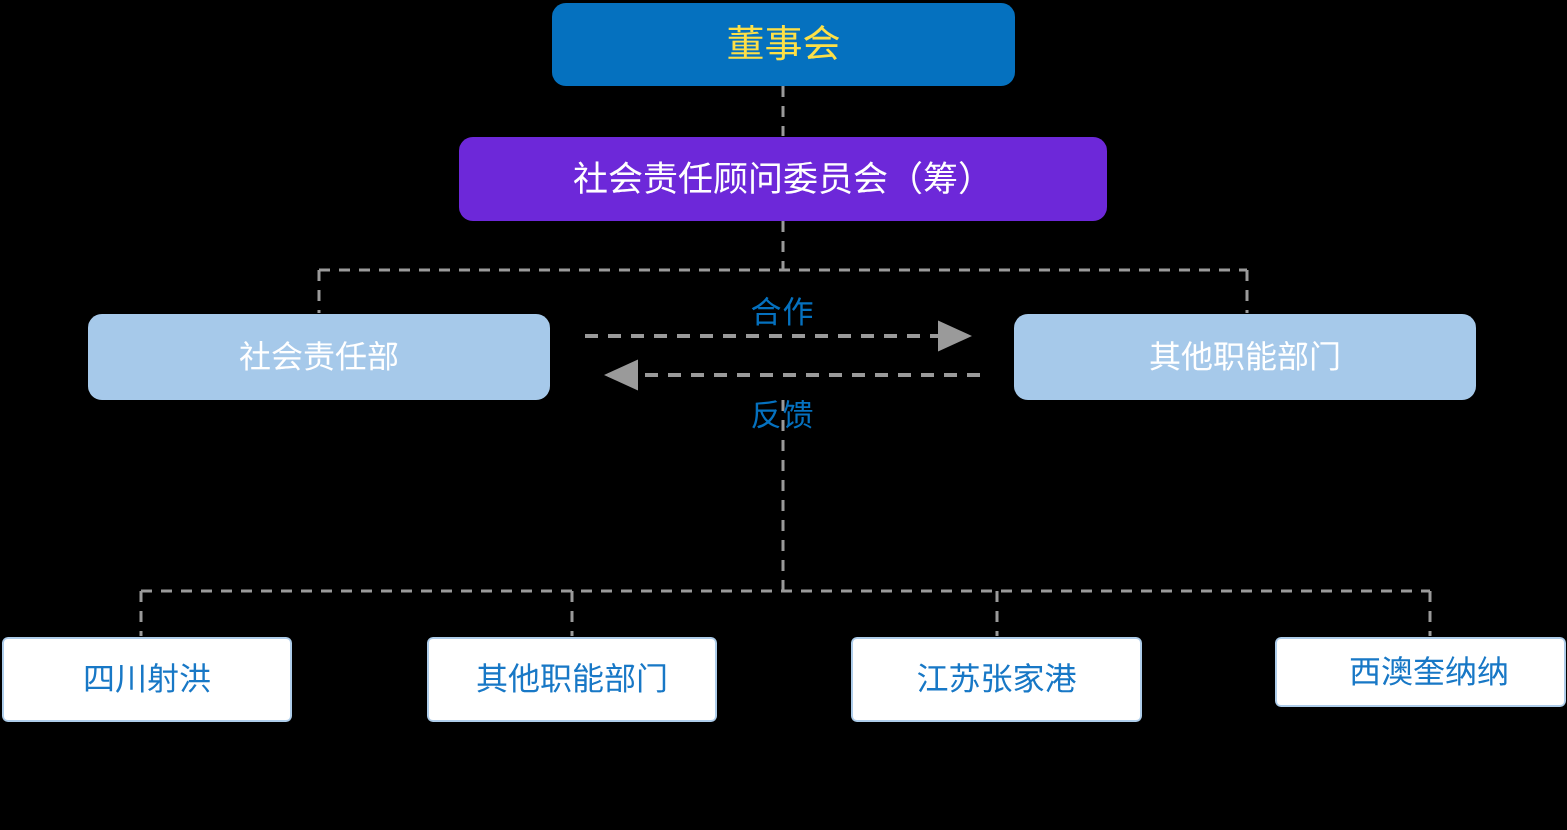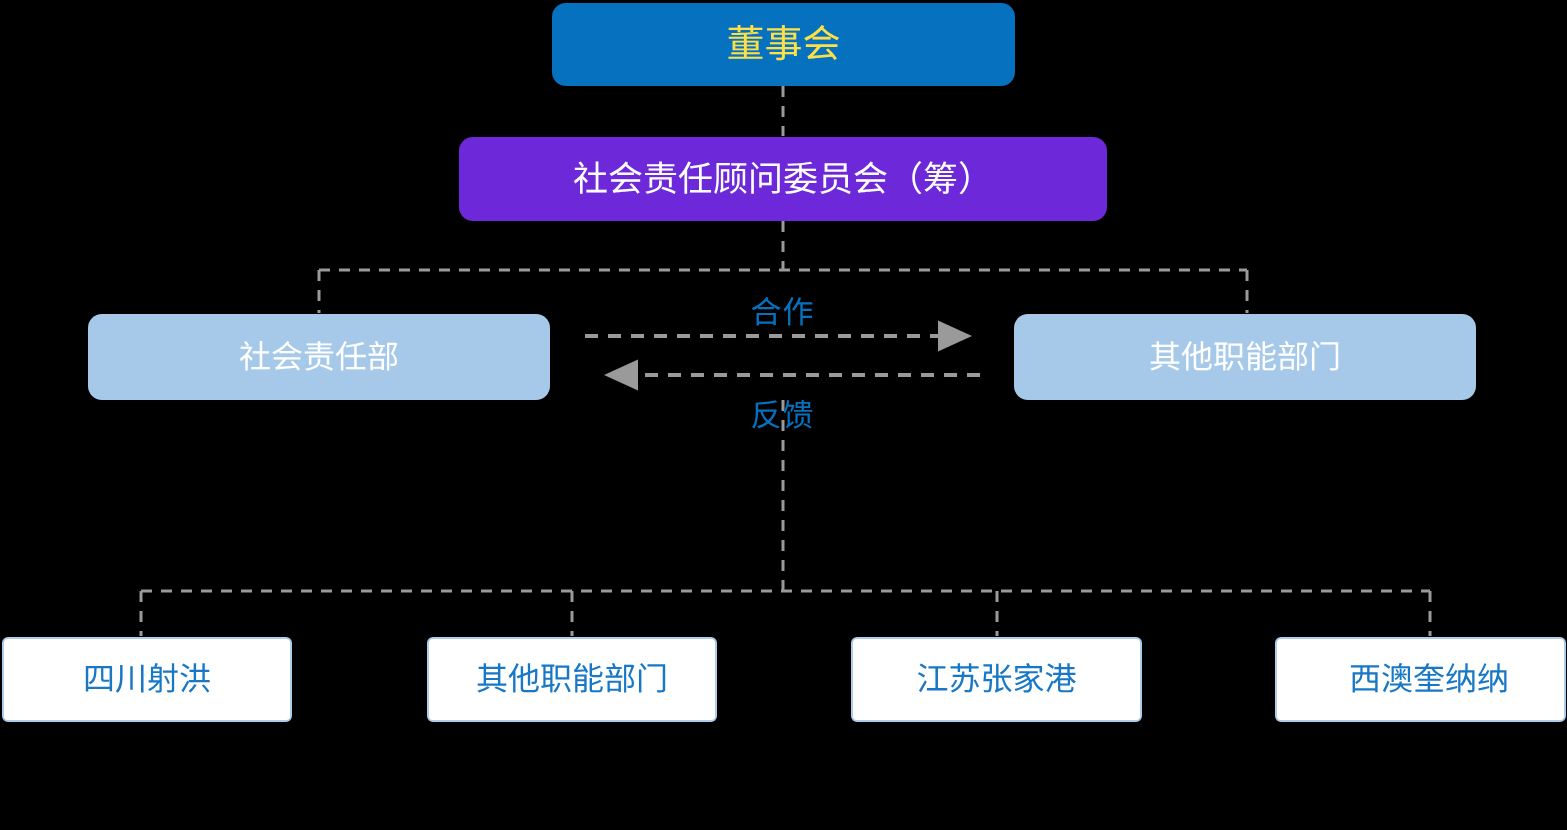--- a/index.html
+++ b/index.html
@@ -114,15 +114,15 @@
   <div class="edge-label" style="left:585px; top:287px; width:395px;">合作</div>
 
   <div class="edge-label" style="left:585px; top:390px; width:395px;">反馈</div>
 
   <div class="node node-site" style="left:2px; top:637px; width:290px; height:85px;">四川射洪</div>
 
   <div class="node node-site" style="left:427px; top:637px; width:290px; height:85px;">其他职能部门</div>
 
   <div class="node node-site" style="left:851px; top:637px; width:291px; height:85px;">江苏张家港</div>
 
-  <div class="node node-site" style="left:1275px; top:637px; width:291px; height:85px;padding-left:17px;">西澳奎纳纳</div>
+  <div class="node node-site" style="left:1275px; top:637px; width:291px; height:70px;padding-left:17px;">西澳奎纳纳</div>
 
 </div>
 
 </body></html>

